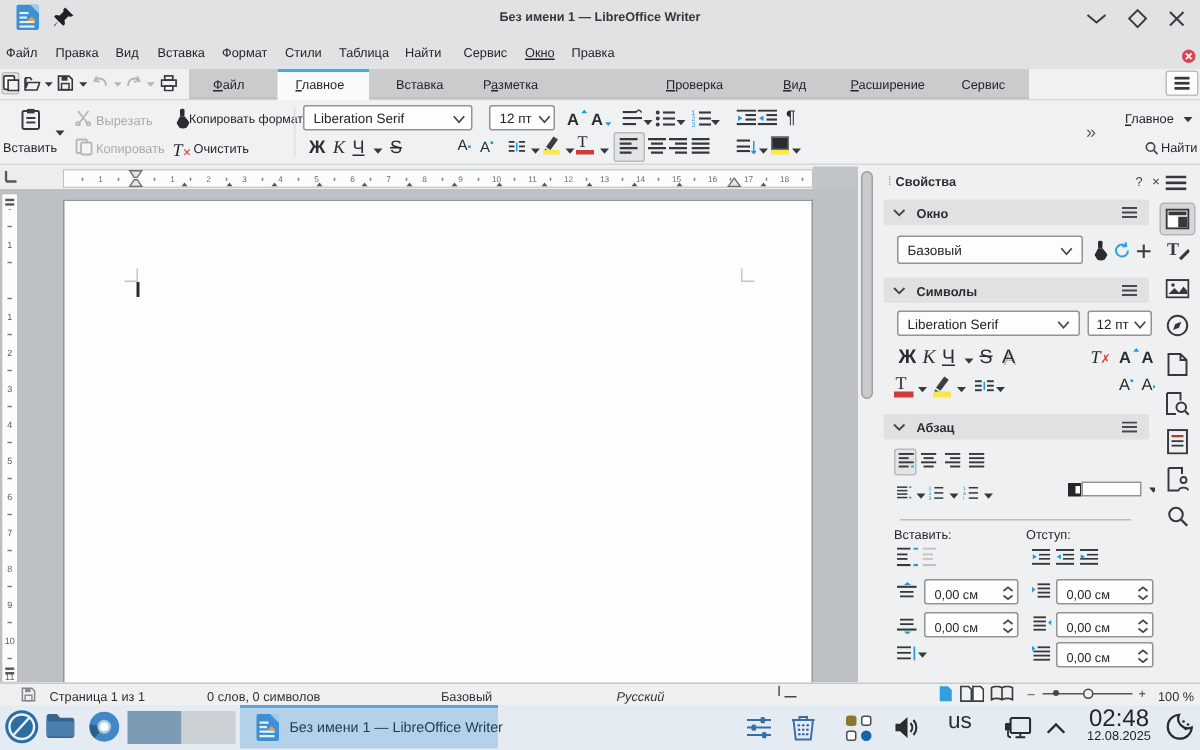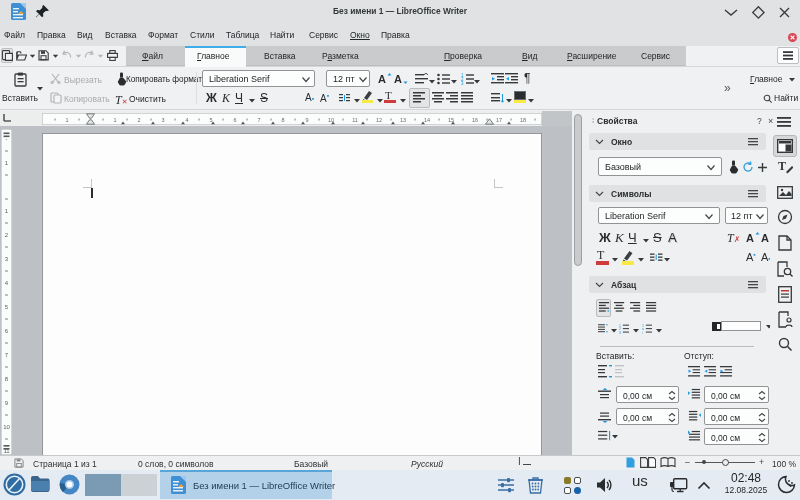--- a/index.html
+++ b/index.html
@@ -1008,21 +1008,21 @@
       <rect x="4.7" y="1.7" width="13" height="10" rx="1" fill="none" stroke="#2a2d2f" stroke-width="1.4"></rect>
       <path d="M8 14.5 h6.5 M11.2 11.7 v2.8" stroke="#2a2d2f" stroke-width="1.3"></path>
       <rect x="1" y="5" width="4" height="5" rx="0.8" fill="#2a2d2f"></rect>
       <path d="M3 10 v3 q0 1.5 2 1.5" fill="none" stroke="#2a2d2f" stroke-width="1.2"></path>
     </svg>
 
     <svg class="abs" style="left:697px;top:11px;" width="14" height="9" viewBox="0 0 14 9">
         <path d="M1.5 7.5 L7 2 l5.5 5.5" fill="none" stroke="#2a2d2f" stroke-width="1.6"></path>
       </svg>
 
-    <div class="abs" style="left:723px;top:1px;width:46px;text-align:center;font-size:12px;color:#232629;">02:48</div>
+    <div class="abs" style="left:723px;top:1px;width:46px;text-align:center;font-size:16px;color:#232629;">02:48</div>
     <div class="abs" style="left:717px;top:15px;width:58px;text-align:center;font-size:8.5px;color:#232629;">12.08.2025</div>
 
     <svg class="abs" style="left:777px;top:5px;" width="19" height="19" viewBox="0 0 19 19">
       <path d="M9 1.5 a8 8 0 1 0 8.5 8.5 a6.5 6.5 0 0 1 -8.5 -8.5 z" fill="none" stroke="#2a2d2f" stroke-width="1.5"></path>
       <g fill="#2a2d2f">
           <circle cx="12" cy="6" r="0.9"></circle>
           <circle cx="15" cy="8" r="0.9"></circle>
           <circle cx="13.5" cy="11" r="0.9"></circle>
         </g>
     </svg>

